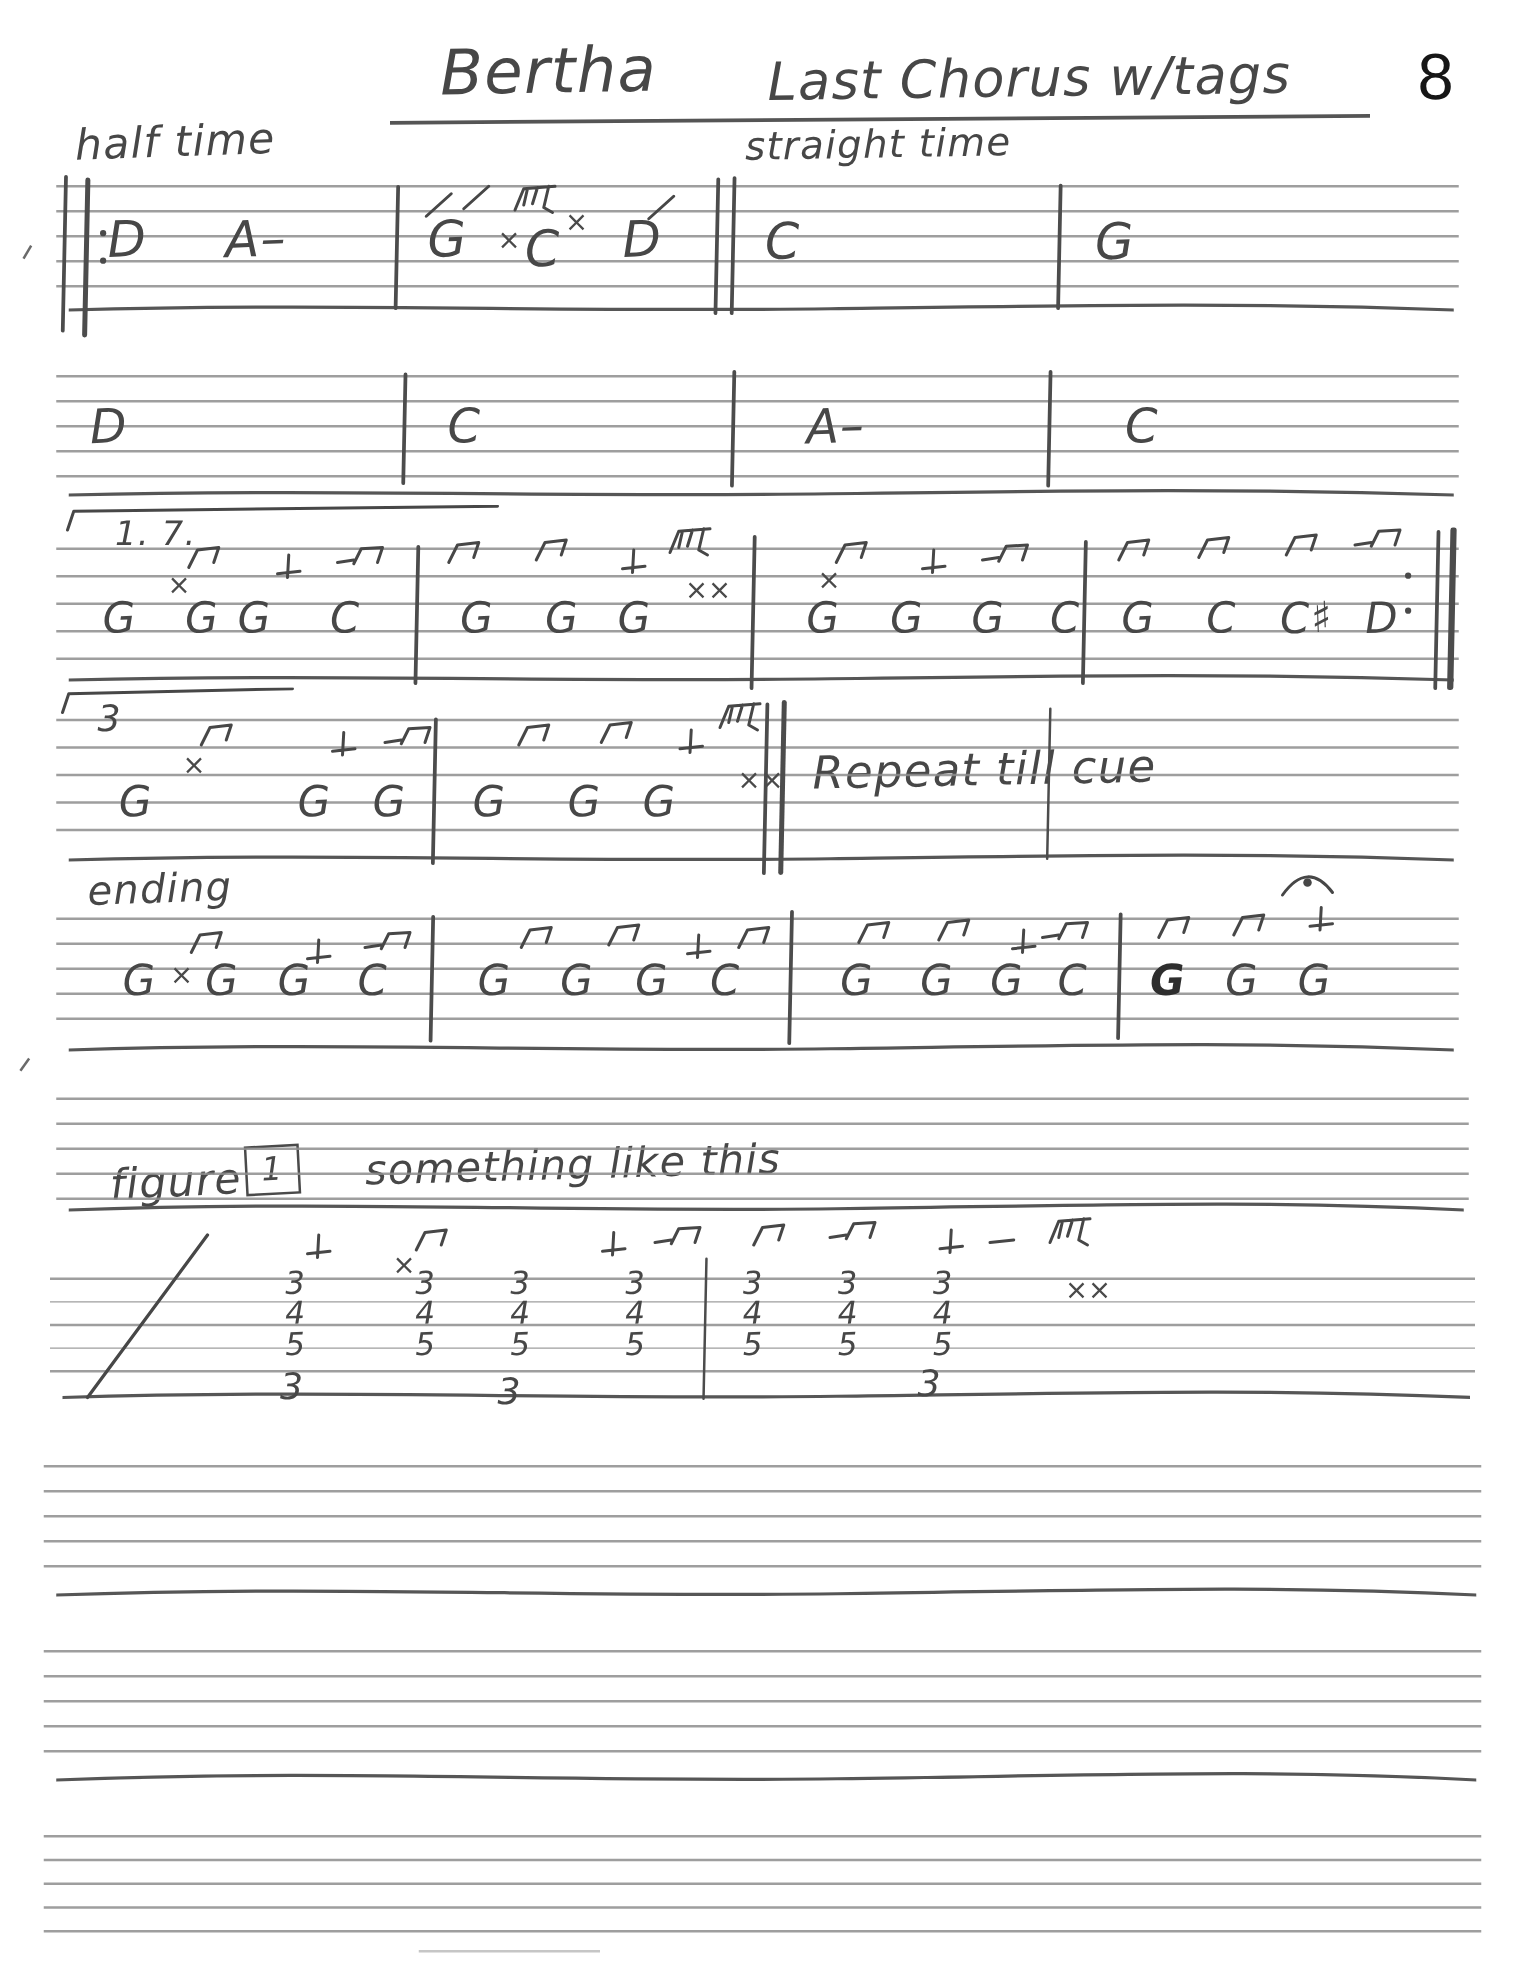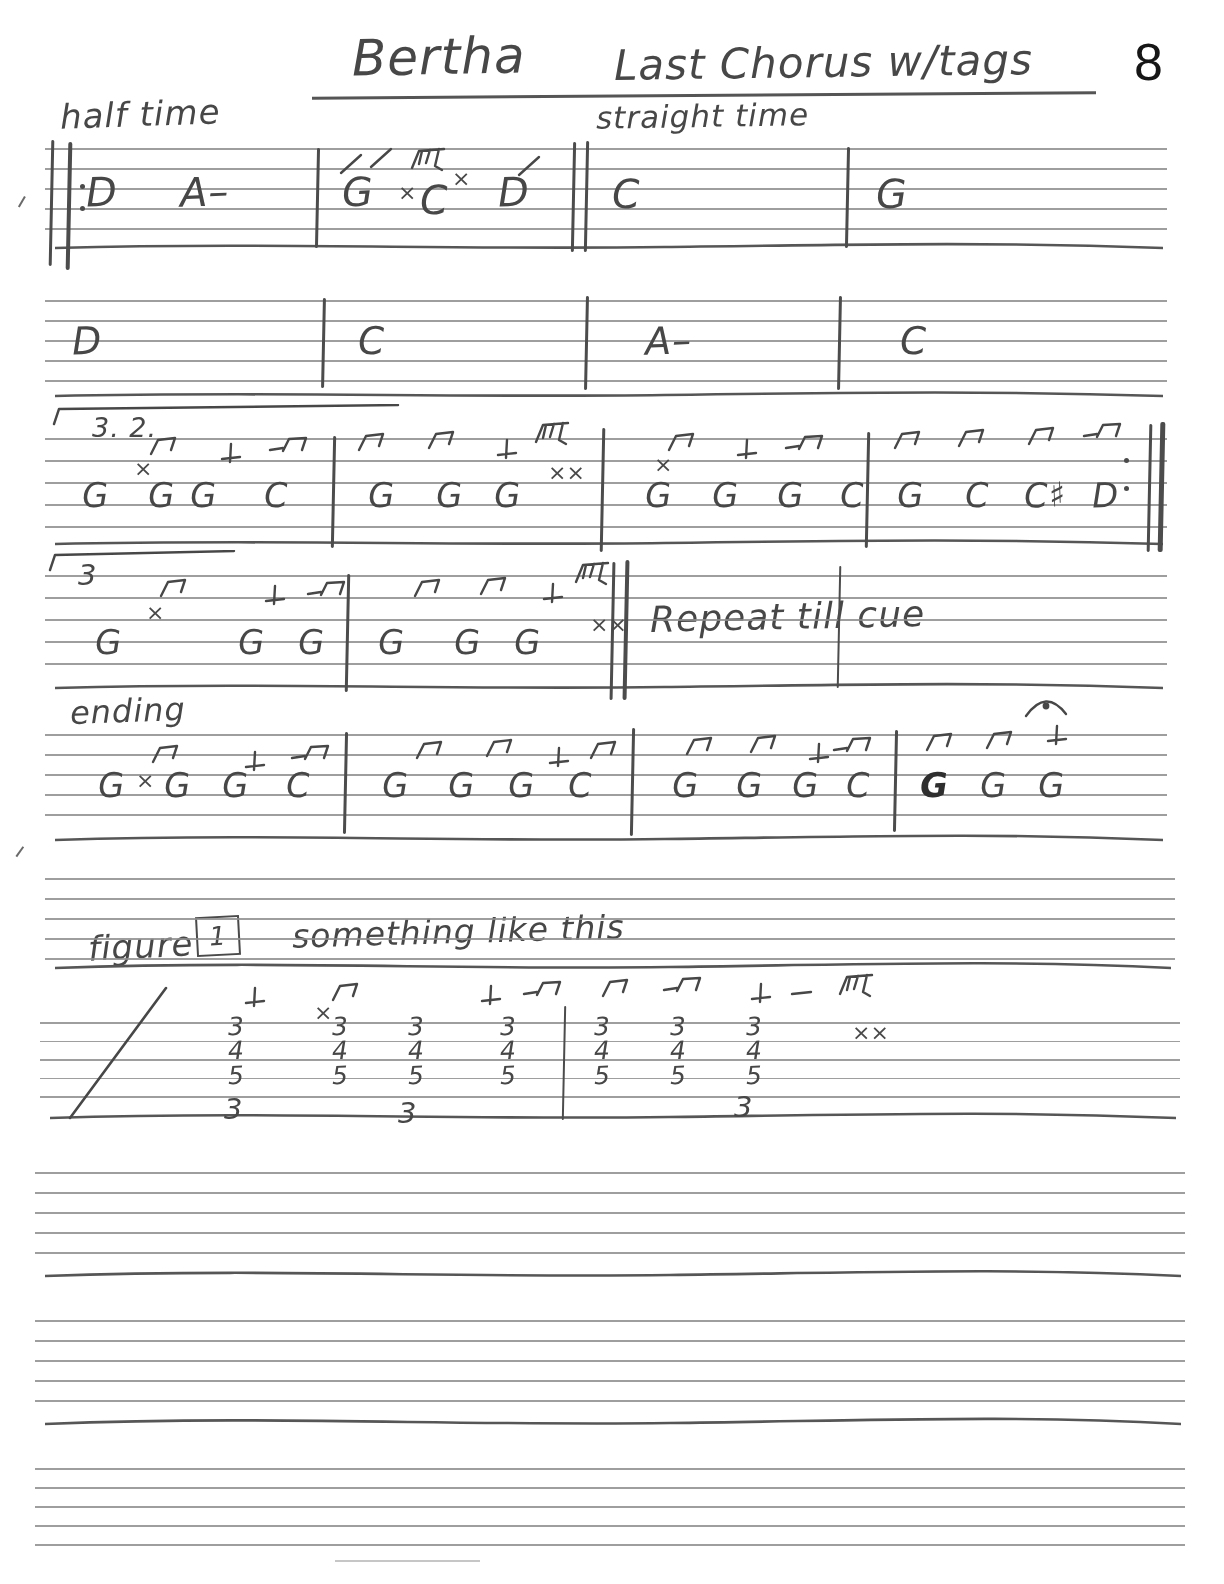--- a/index.html
+++ b/index.html
@@ -351,21 +351,21 @@
           <path d="M0,10 C 227.20000000000002,1 397.59999999999997,12 624.8000000000001,9 S 965.6,1 1136,10" stroke="#565656" stroke-width="2.6" fill="none" stroke-linecap="round"></path>
         </svg></span>
       <div class="staffline" style="left: 35px; top: 1468px; width: 1150px;"></div>
       <div class="staffline" style="left: 35px; top: 1487px; width: 1150px;"></div>
       <div class="staffline" style="left: 35px; top: 1506px; width: 1150px;"></div>
       <div class="staffline" style="left: 35px; top: 1525px; width: 1150px;"></div>
       <div class="staffline" style="left: 35px; top: 1544px; width: 1150px;"></div>
       <span class="svgabs" style="left: 52px; top: 404px;"><svg width="350" height="24" viewBox="0 0 350 24">
           <path d="M2,20 L7,5 L346,1" stroke="#474747" stroke-width="2.4" fill="none" stroke-linecap="round" stroke-linejoin="round"></path>
         </svg></span>
-      <span class="hw" style="left: 92px; top: 412px; font-size: 27px;">3. 2.</span>
+      <span class="hw" style="left: 92px; top: 412px; font-size: 27px;">1. 7.</span>
       <span class="svgabs" style="left: 48px; top: 550px;"><svg width="190" height="24" viewBox="0 0 190 24">
           <path d="M2,20 L7,5 L186,1" stroke="#474747" stroke-width="2.4" fill="none" stroke-linecap="round" stroke-linejoin="round"></path>
         </svg></span>
       <span class="hw" style="left: 78px; top: 558px; font-size: 29px;">3</span>
       <span class="hw" style="left: 228px; top: 1012px; font-size: 25px; transform: rotate(-2deg);">3</span>
       <span class="hw" style="left: 228px; top: 1036px; font-size: 25px; transform: rotate(-2deg);">4</span>
       <span class="hw" style="left: 228px; top: 1061px; font-size: 25px; transform: rotate(-2deg);">5</span>
       <span class="hw" style="left: 332px; top: 1012px; font-size: 25px; transform: rotate(-2deg);">3</span>
       <span class="hw" style="left: 332px; top: 1036px; font-size: 25px; transform: rotate(-2deg);">4</span>
       <span class="hw" style="left: 332px; top: 1061px; font-size: 25px; transform: rotate(-2deg);">5</span>

